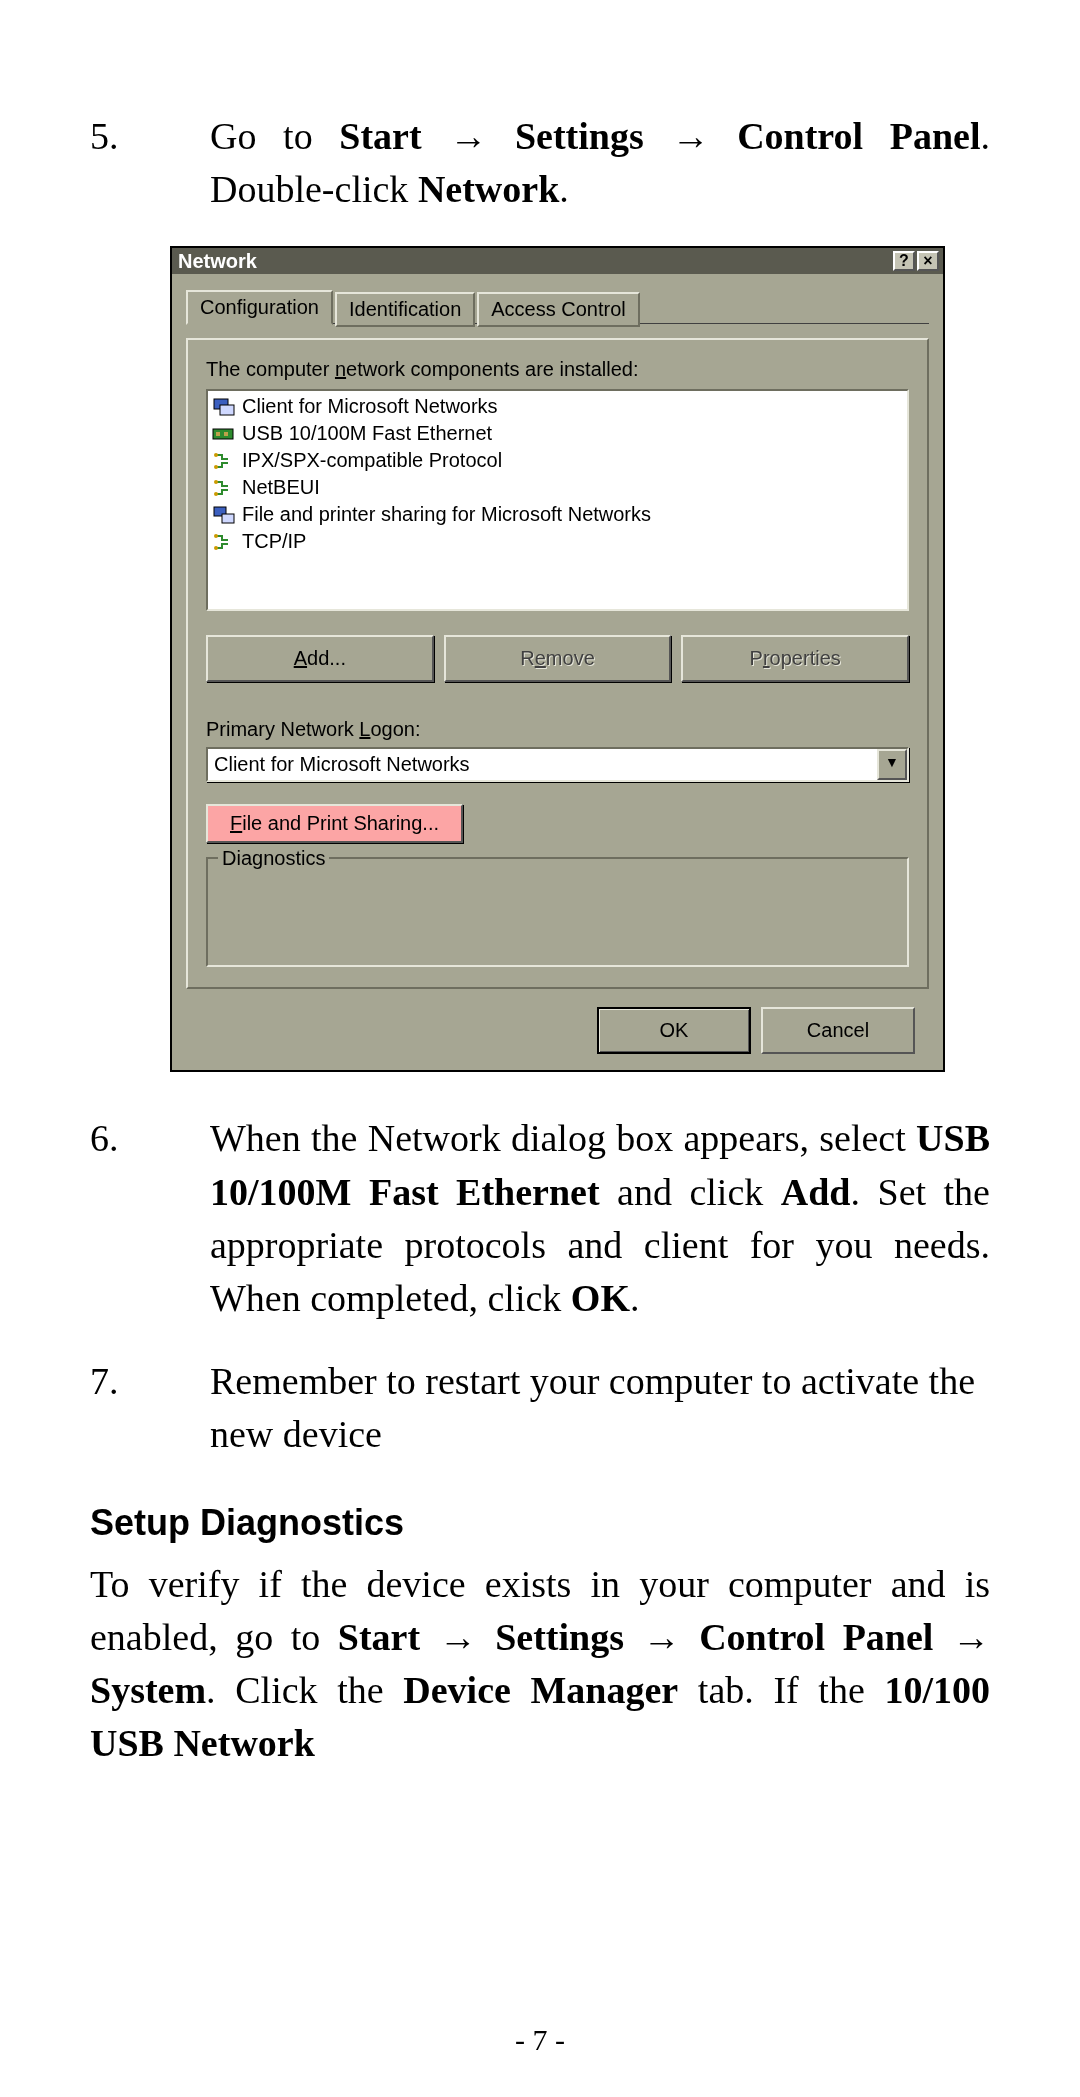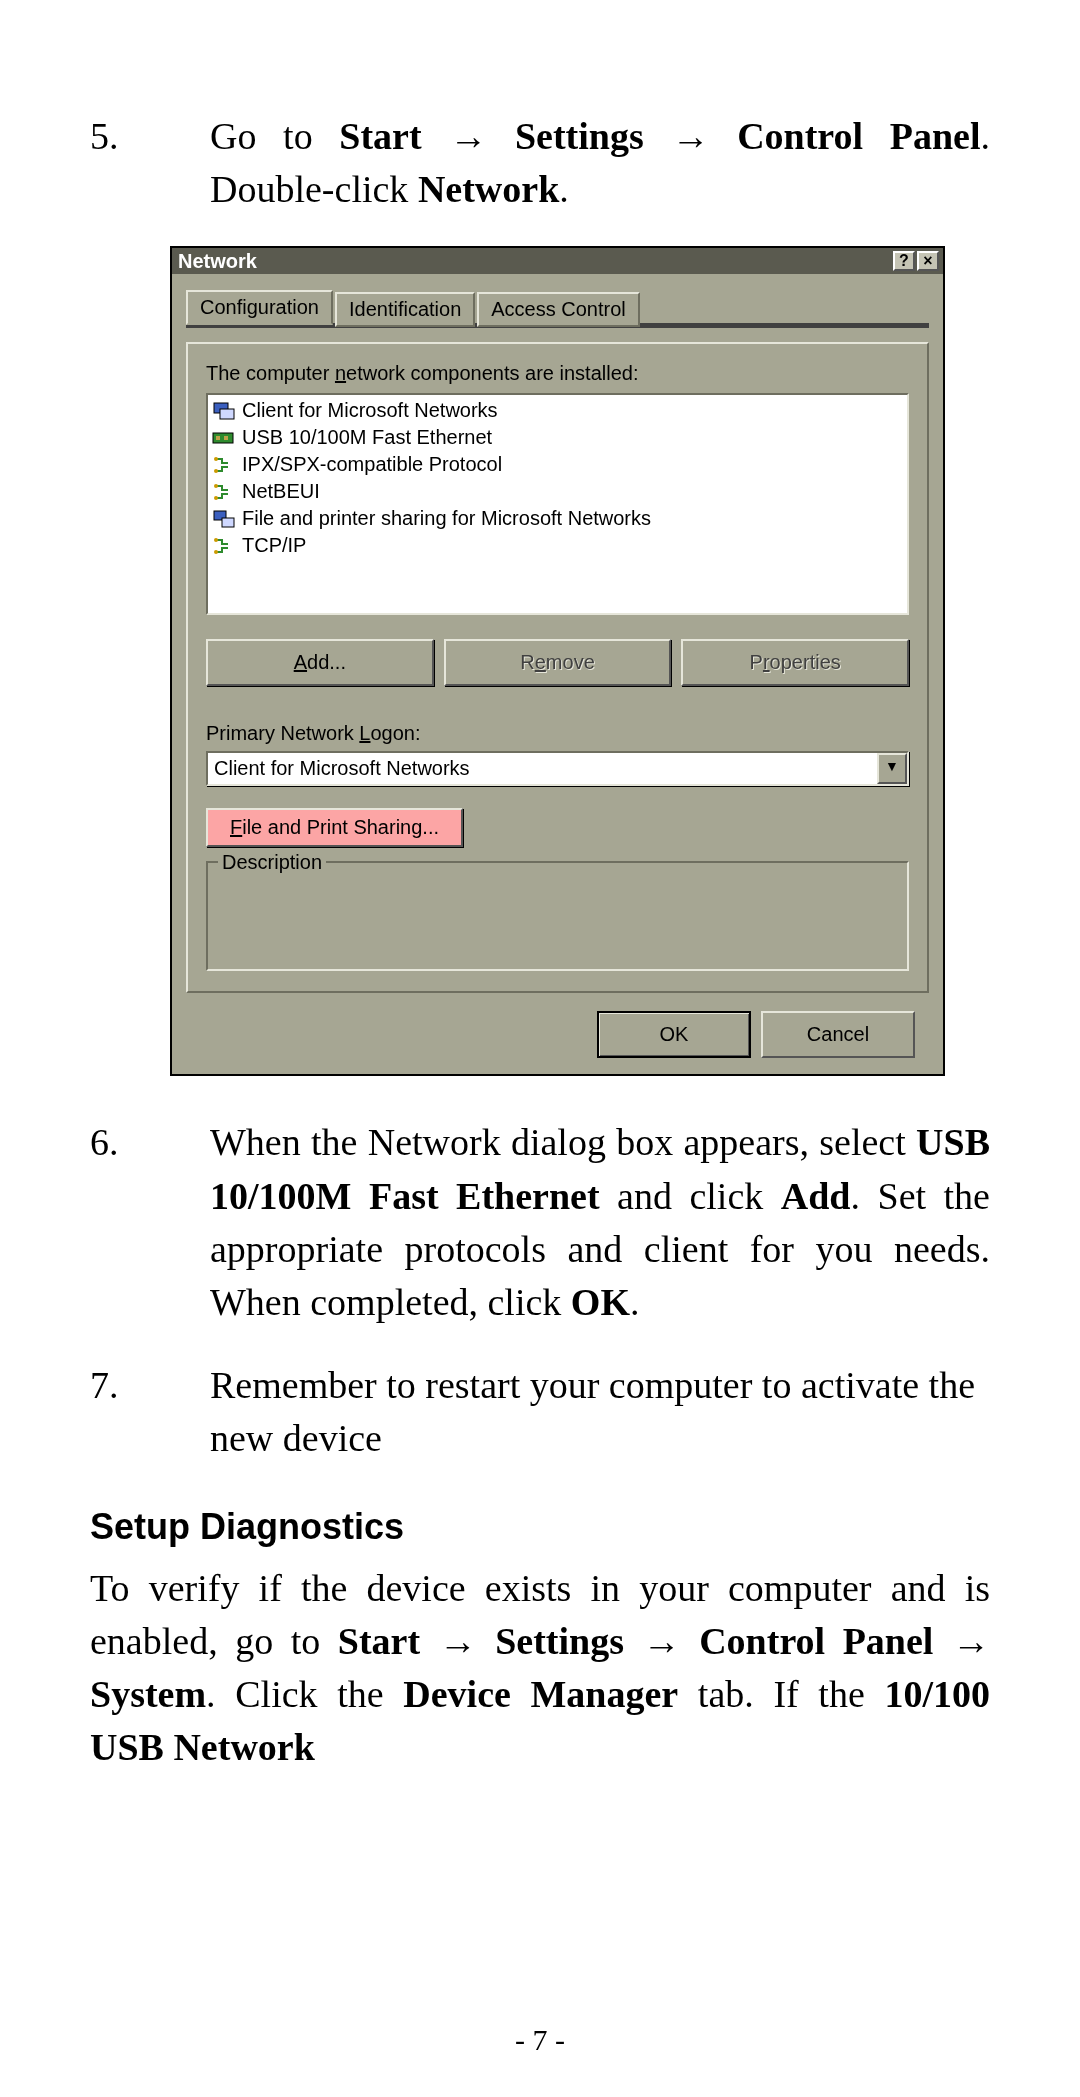--- a/index.html
+++ b/index.html
@@ -67,21 +67,21 @@
     text-align: center;
     color: #000;
     box-sizing: border-box;
   }
   .dlg-body {
     background: #a6a693;
     padding: 14px 14px 16px 14px;
   }
   .tabs {
     display: flex;
-    border-bottom: 5px solid #404040;
+    border-bottom: 1px solid #404040;
     margin-bottom: 14px;
   }
   .tab {
     background: #a6a693;
     border: 2px solid;
     border-color: #e6e6da #6e6e5f #a6a693 #e6e6da;
     padding: 4px 12px;
     font-size: 20px;
     margin-right: 2px;
     position: relative;
@@ -304,21 +304,21 @@
 
         <div class="sec-label">Primary Network <span style="text-decoration:underline">L</span>ogon:</div>
         <div class="combo">
           <div class="combo-text">Client for Microsoft Networks</div>
           <div class="combo-btn">▼</div>
         </div>
 
         <span class="single-btn"><span style="text-decoration:underline">F</span>ile and Print Sharing...</span>
 
         <div class="group">
-          <span class="group-label">Description</span>
+          <span class="group-label">Diagnostics</span>
         </div>
       </div>
 
       <div class="dlg-footer">
         <div class="btn ok">OK</div>
         <div class="btn">Cancel</div>
       </div>
     </div>
   </div>
 

